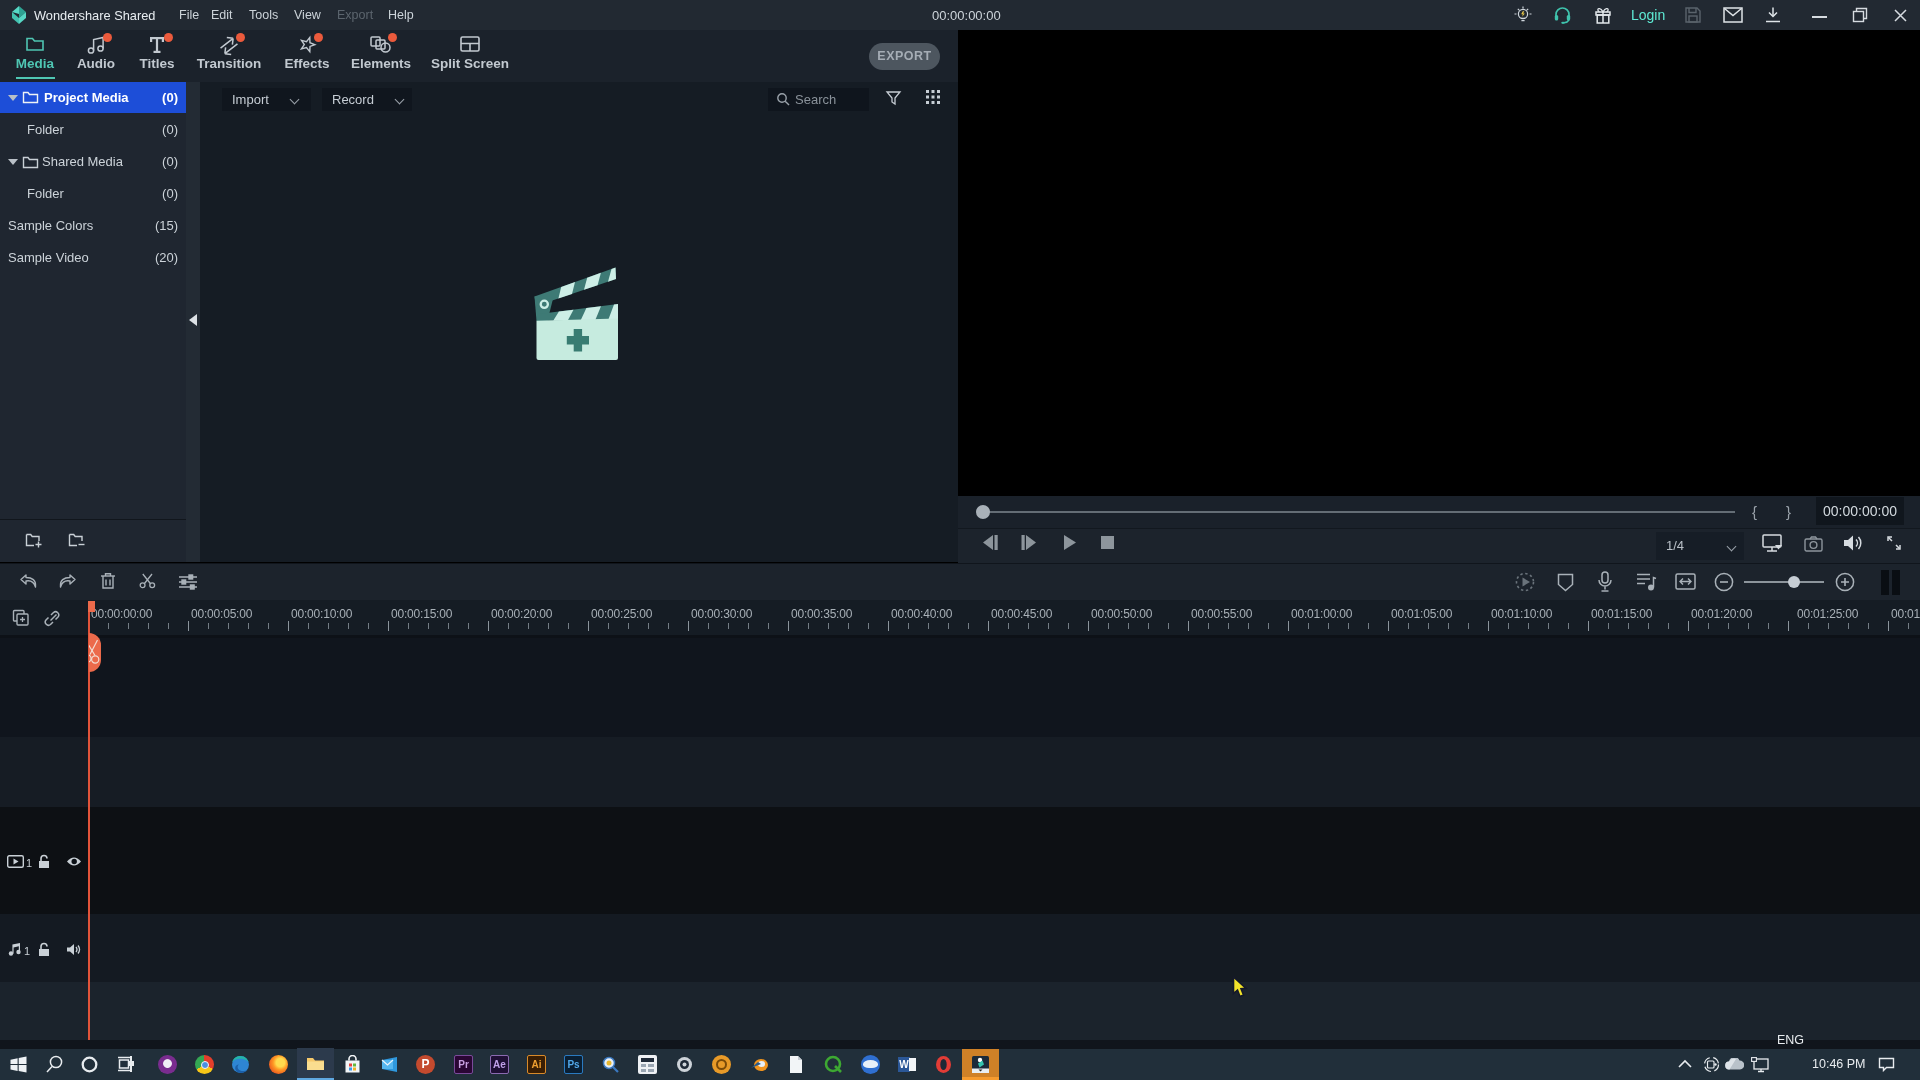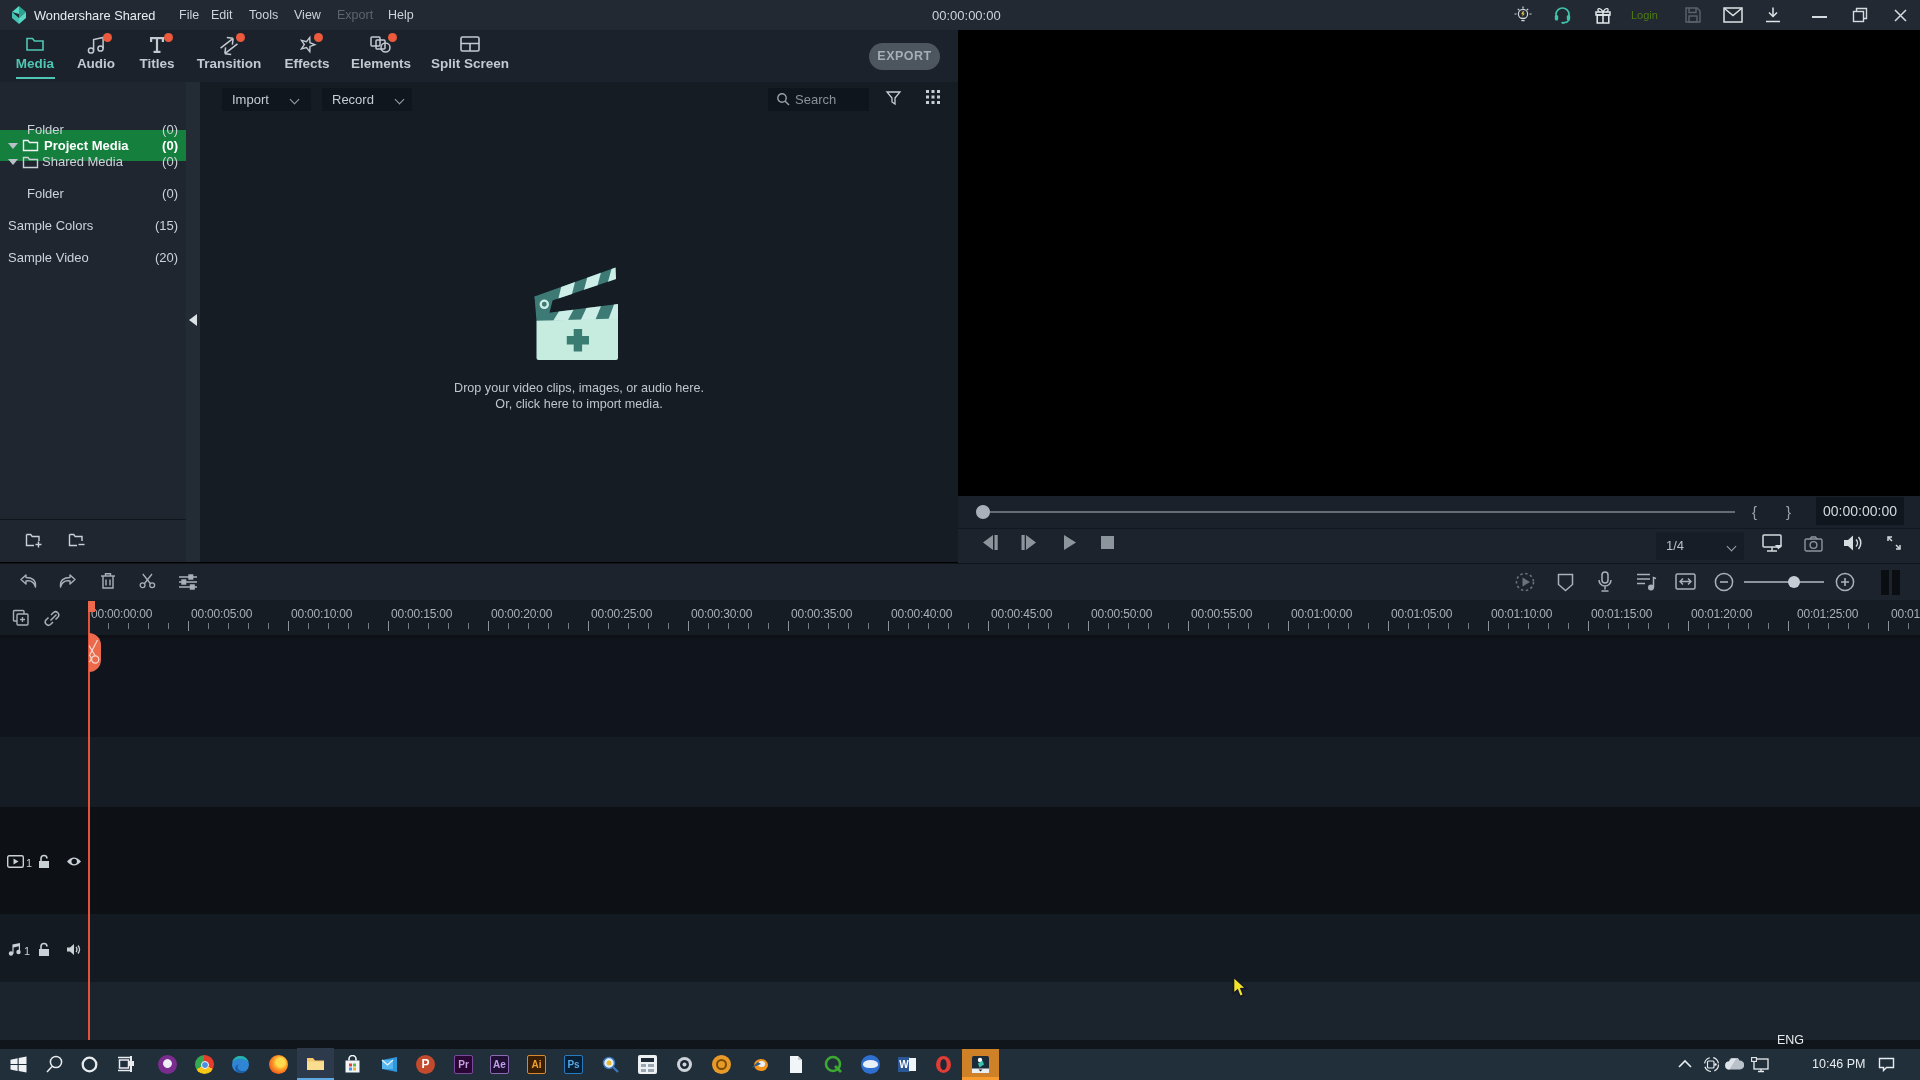--- a/index.html
+++ b/index.html
@@ -93,21 +93,21 @@
 <div style="position:absolute;left:1593px;top:6px;">
         <svg width="20" height="19" viewBox="0 0 20 19">
           <g fill="none" stroke="#e3e8ec" stroke-width="1.5">
             <rect x="3" y="6" width="14" height="3"></rect>
             <rect x="4.2" y="9" width="11.6" height="8"></rect>
             <path d="M10 6 V17"></path>
             <path d="M6.5 5.8 c-2.4 -0.6 -2 -3.6 0 -3.2 c1.6 0.3 2.6 1.7 3.5 3.2 c0.9 -1.5 1.9 -2.9 3.5 -3.2 c2 -0.4 2.4 2.6 0 3.2" stroke-width="1.3"></path>
           </g>
         </svg>
       </div>
-<div style="position:absolute;left:1631px;top:0;height:39px;line-height:31px;font-size:11px;color:#4d7c0f;">Login</div>
+<div style="position:absolute;left:1631px;top:0;height:39px;line-height:31px;font-size:14px;color:#5eead4;">Login</div>
 <div style="position:absolute;left:1684px;top:6px;">
         <svg width="18" height="18" viewBox="0 0 18 18">
           <g fill="none" stroke="#5a636c" stroke-width="1.4">
             <path d="M2 2 h11 l3 3 v11 h-14 z"></path>
             <path d="M5 2 v4.5 h7 V2"></path>
             <rect x="5" y="10" width="8" height="6"></rect>
           </g>
         </svg>
       </div>
 <div style="position:absolute;left:1723px;top:7px;">
@@ -219,21 +219,21 @@
               <path d="M2 8.5 H20 M11 8.5 V16"></path>
             </g>
           </svg>
         </div>
         <div class="tlabel">Split Screen</div>
       </div>
     <div id="media-underline"></div>
     <div id="exportbtn">EXPORT</div>
   </div>
   <div class="abs" id="sidepanel">
-    <div class="srow" style="top:0;height:31px;background:#15803d;margin-top:48px;">
+    <div class="srow" style="top:0;height:31px;background:#1d4ed8;">
       <div class="tri" style="left:8px;"></div>
       <div class="lbl" style="left:44px;font-weight:bold;color:#fff;">Project Media</div>
       <div class="cnt" style="color:#fff;font-weight:bold;">(0)</div>
       <svg style="position:absolute;left:22px;top:8px;" width="17" height="15" viewBox="0 0 17 15">
           <path d="M1.5 2.5 h4.5 l1.5 2 h8 v8 h-14 z" fill="none" stroke="#eef2f5" stroke-width="1.4"></path>
         </svg>
     </div>
     <div class="srow" style="top:32px;">
       <div class="lbl" style="left:27px;">Folder</div>
         <div class="cnt">(0)</div>
@@ -314,21 +314,20 @@
 <path d="M82.5 6 L86.5 4.5 L87 16 L79 18.7 Z" fill="#cdeee6"></path>
 <path d="M8 51.3 L89 41 L89 56.5 L8 58 Z" fill="#3e7a75"></path>
 <path d="M29.9 48.5 L44.5 46.7 L38.8 57.4 L24.2 57.7 Z" fill="#cdeee6"></path>
 <path d="M57.4 45 L72 43.2 L66.3 56.9 L51.7 57.2 Z" fill="#cdeee6"></path>
 <path d="M85 41.5 L89 41 L89 56.5 L79.3 56.7 Z" fill="#cdeee6"></path>
 <circle cx="15.3" cy="41.3" r="3.6" fill="none" stroke="#cdeee6" stroke-width="2.3"></circle>
 <path d="M7.5 57.8 L89 55.6 L89 95 Q89 97 87 97 L9.5 97 Q7.5 97 7.5 95 Z" fill="#c6ebdf"></path>
 <path d="M44.7 66 h8.4 v7 h6.9 v8.4 h-6.9 v7 h-8.4 v-7 h-6.9 v-8.4 h6.9 z" fill="#387c72"></path>
 </svg>
     </div>
-  <div id="droptext">Drop your video clips, images, or audio here.<br>Or, click here to import media.</div>
   <div class="abs" id="preview"></div>
   <div class="abs" id="scrubrow">
     <div style="position:absolute;left:25px;top:15px;width:752px;height:2px;background:#646d75;"></div>
     <div style="position:absolute;left:18px;top:9px;width:14px;height:14px;border-radius:50%;background:#a9b1b8;"></div>
     <div style="position:absolute;left:794px;top:0px;height:32px;line-height:32px;font-size:15px;color:#9aa2aa;">{</div>
     <div style="position:absolute;left:828px;top:0px;height:32px;line-height:32px;font-size:15px;color:#9aa2aa;">}</div>
     <div id="timebox">00:00:00:00</div>
   </div>
   <div class="abs" id="ctrlrow">
     <div style="position:absolute;left:698px;top:3px;width:88px;height:28px;background:#161d26;">

